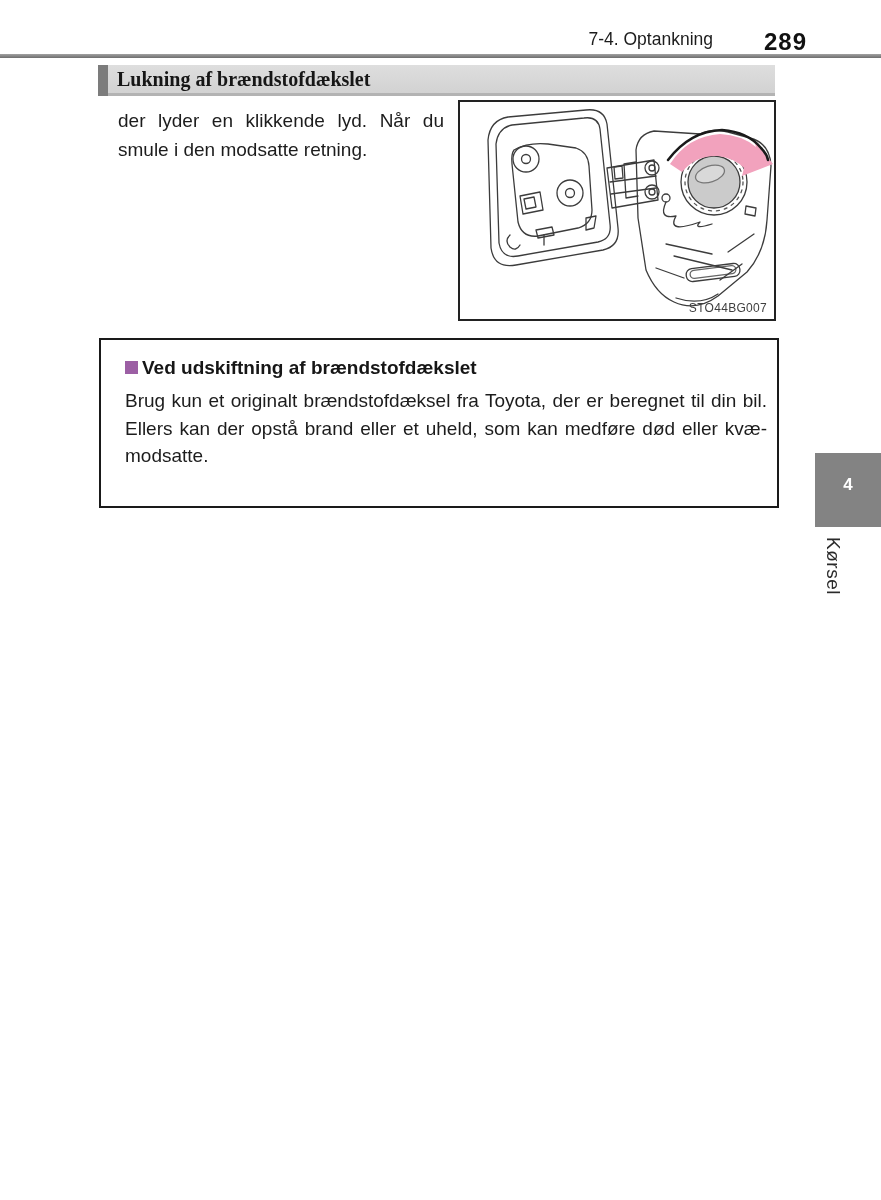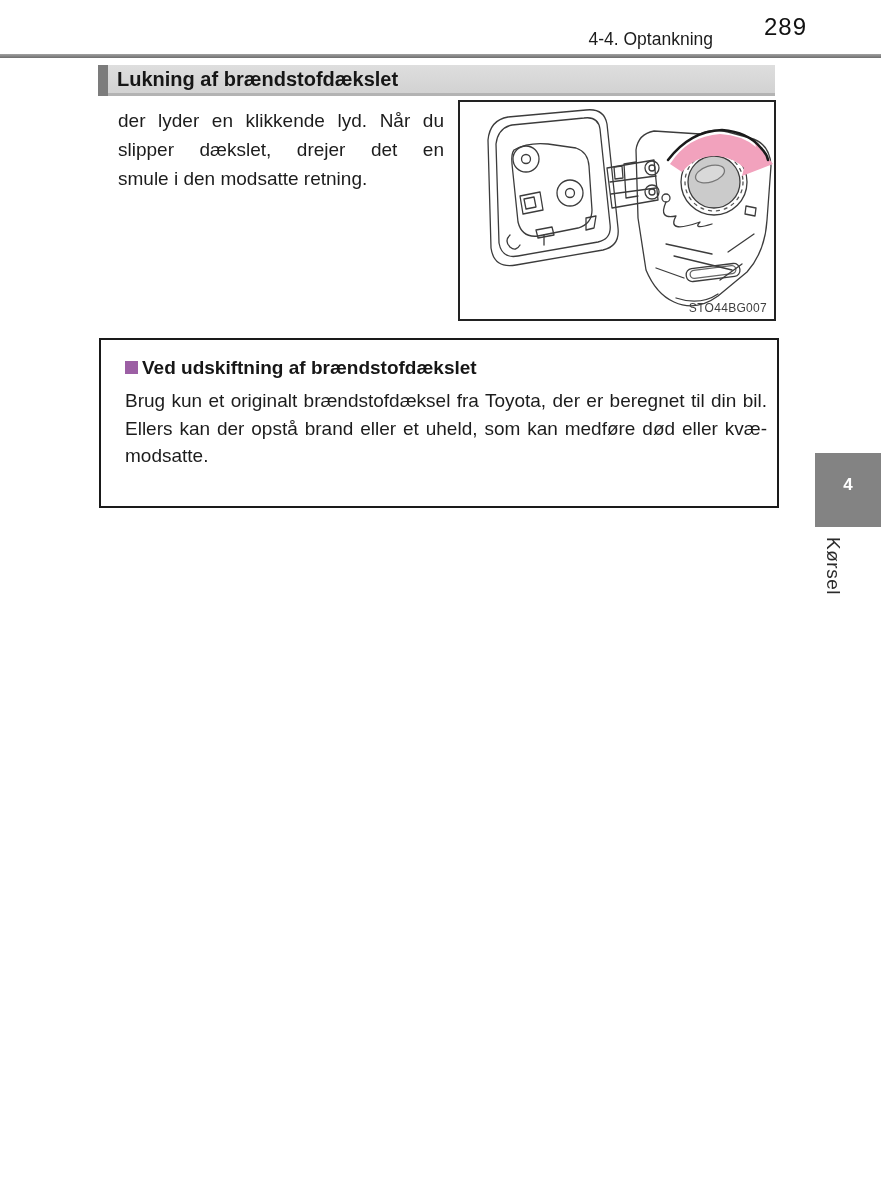--- a/index.html
+++ b/index.html
@@ -17,24 +17,24 @@
   
   .hdr-section {
     position: absolute;
     top: 29px;
     right: 168px;
     font-size: 17.5px;
     color: #1c1c1c;
   }
   .hdr-pagenum {
     position: absolute;
-    top: 13px;
+    top: 28px;
     left: 764px;
     font-size: 24px;
-    font-weight: normal;
+    font-weight: bold;
     letter-spacing: 1px;
     color: #111;
   }
   .hdr-rule {
     position: absolute;
     top: 54px;
     left: 0;
     width: 881px;
     height: 4px;
     background: linear-gradient(#a2a2a2, #6e6e6e);
@@ -42,20 +42,21 @@
 
   
   .section-heading {
     position: absolute;
     left: 98px;
     top: 65px;
     width: 677px;
     height: 31px;
     background: linear-gradient(180deg, #dedede, #d2d2d2);
     border-bottom: 3px solid #b3b3b3;
+    font-family: Liberation Serif, serif;
   }
   .section-heading .tab {
     position: absolute;
     left: 0; top: 0;
     width: 10px; height: 31px;
     background: #7c7c7c;
   }
   .section-heading h1 {
     position: absolute;
     left: 19px; top: 0;
@@ -170,32 +171,31 @@
     color: #2b2b2b;
     letter-spacing: 0.5px;
     white-space: nowrap;
   }
 </style>
 </head>
 <body>
 
 <div class="page">
 
-  <div class="hdr-section">4-4. Optankning</div>
+  <div class="hdr-section">7-4. Optankning</div>
   <div class="hdr-pagenum">289</div>
   <div class="hdr-rule"></div>
 
   <div class="section-heading">
     <div class="tab"></div>
     <h1>Lukning af brændstofdækslet</h1>
   </div>
 
   <div class="body-text">
     <div class="bline jline">der lyder en klikkende lyd. Når du</div>
-    <div class="bline jline">slipper dækslet, drejer det en</div>
     <div class="bline">smule i den modsatte retning.</div>
   </div>
 
   <div class="figure">
     <svg width="314" height="217" viewBox="0 0 314 217">
       <g stroke="#3c3c3c" stroke-width="1.3" fill="none" stroke-linejoin="round" stroke-linecap="round">
 
         <g>
           <path d="M28 38 Q30 18 48 15 L126 8 Q144 6 147 22 L158 126 Q160 144 143 148 L56 163 Q34 167 31 146 Z"></path>
           <path d="M36 42 Q38 26 52 23 L124 16 Q138 14 140 27 L150 122 Q152 137 138 140 L58 154 Q42 157 39 141 Z"></path>

